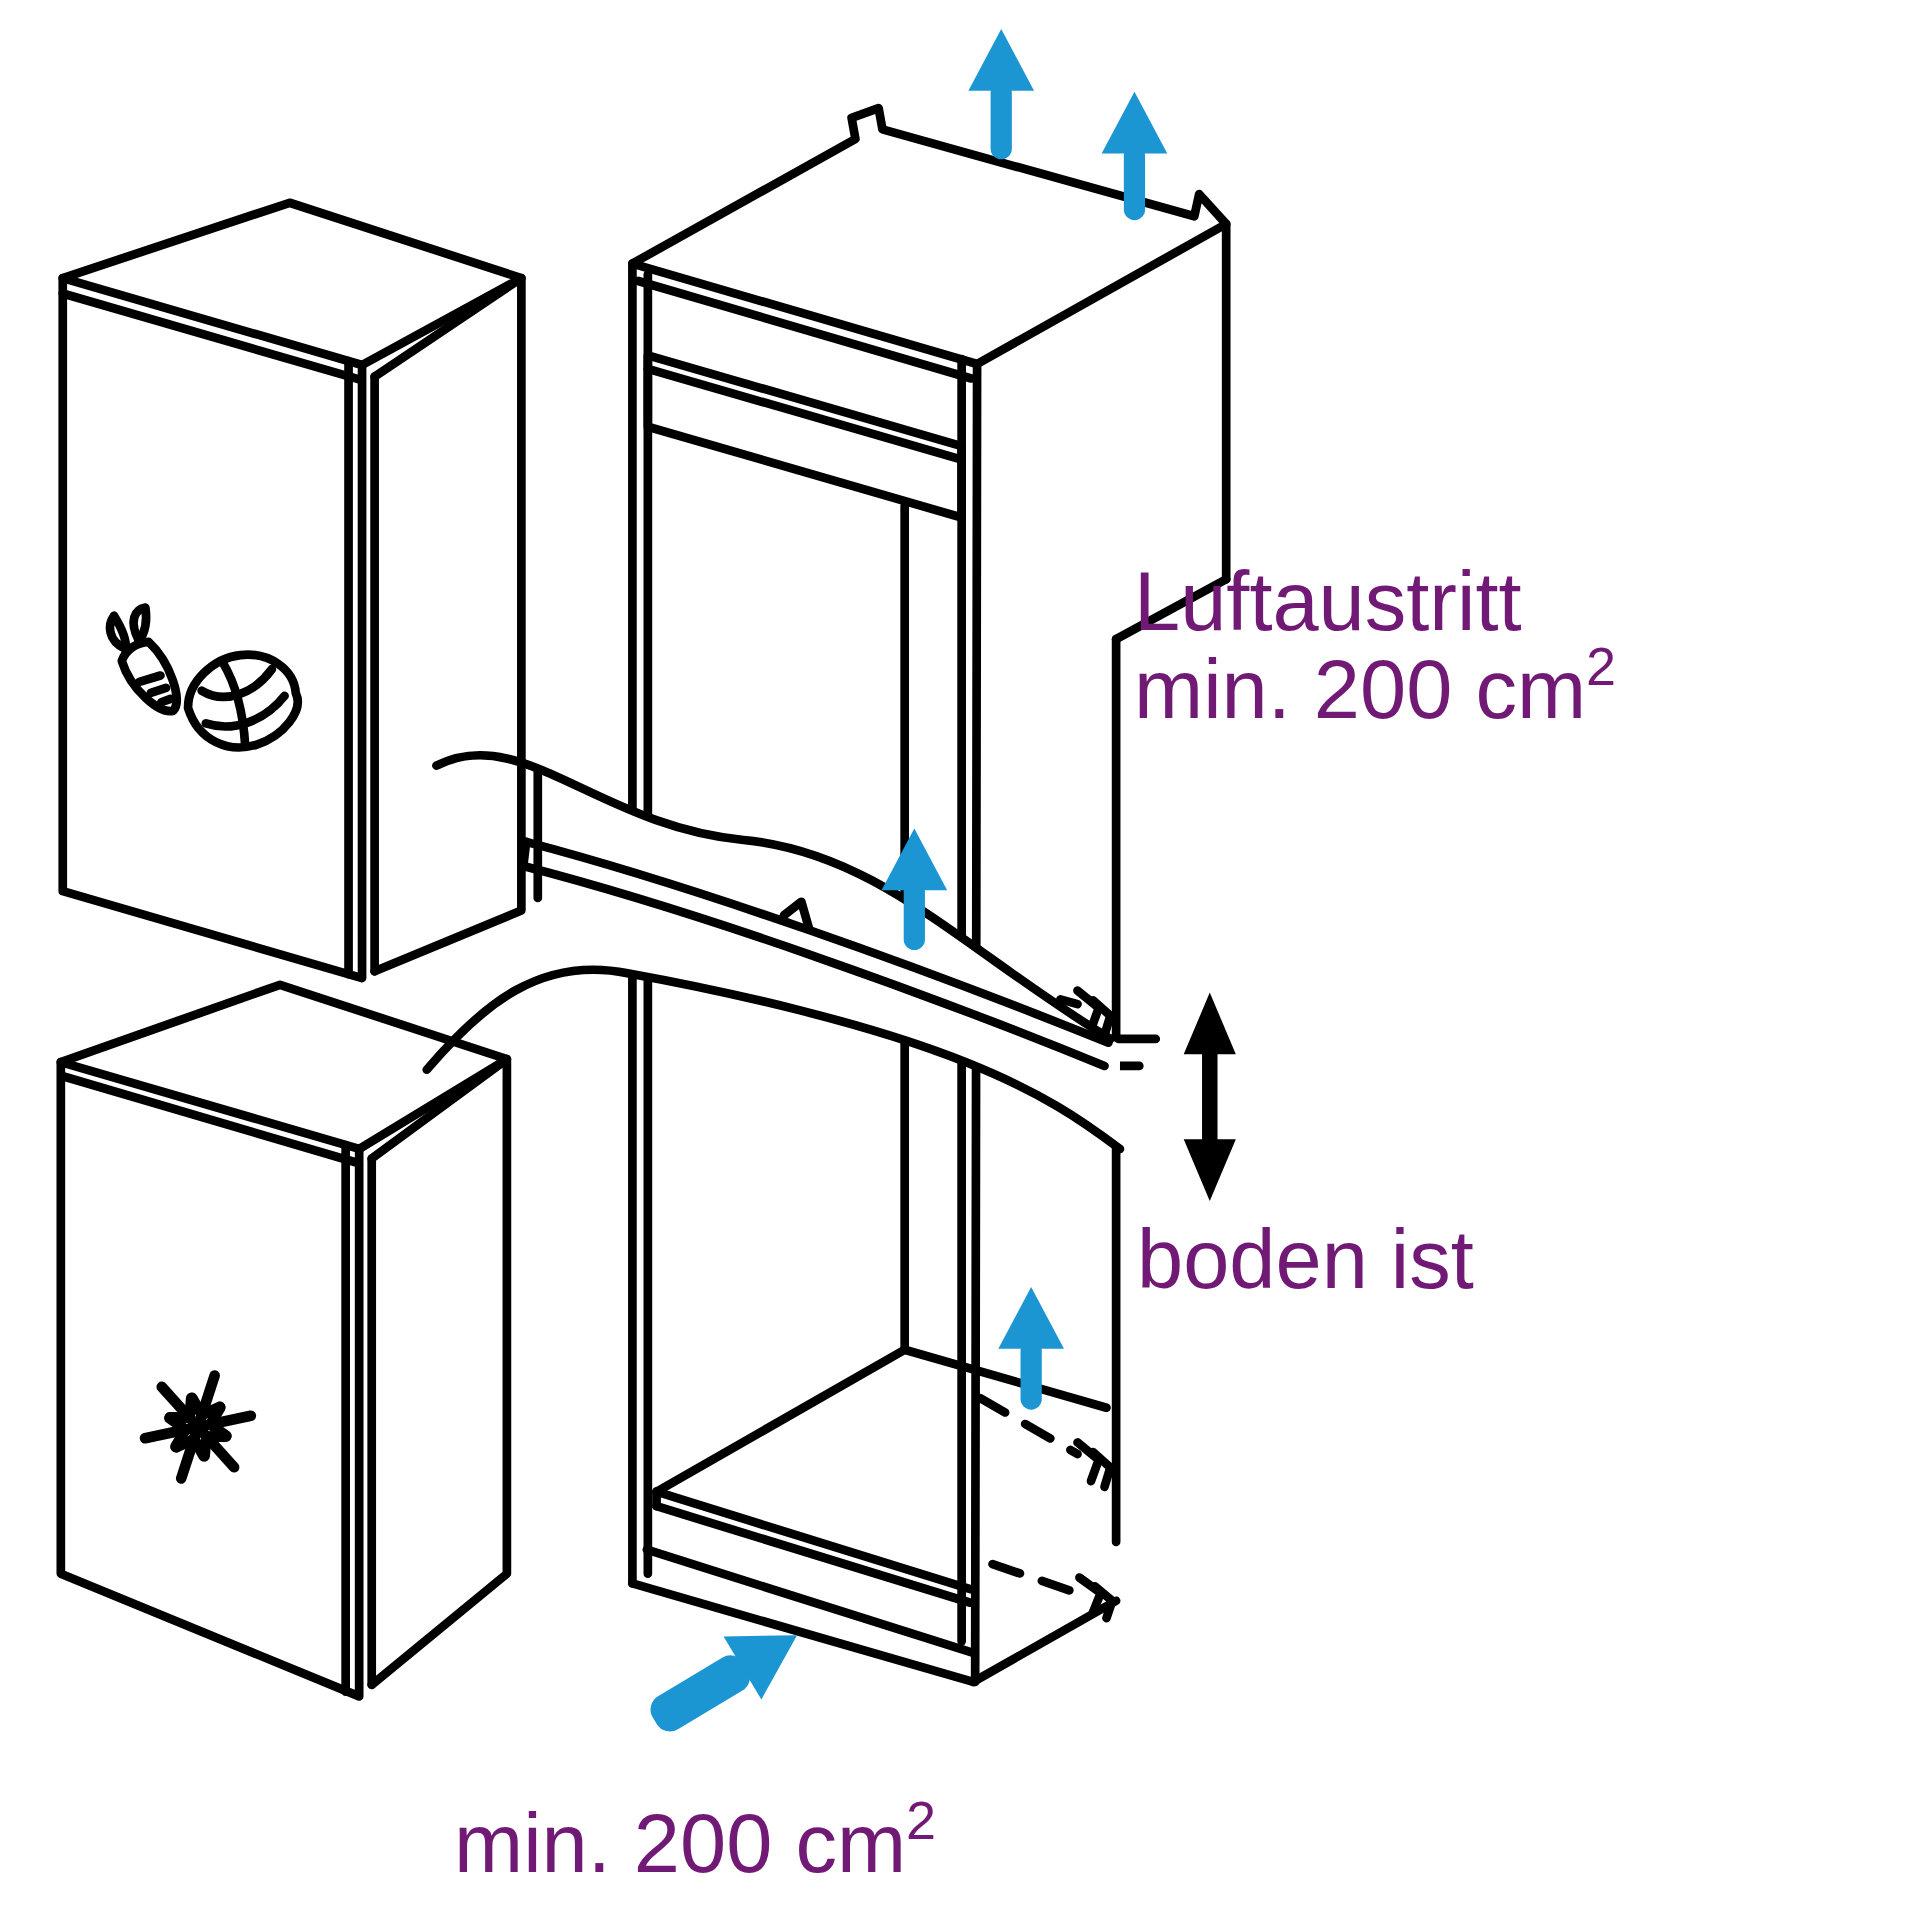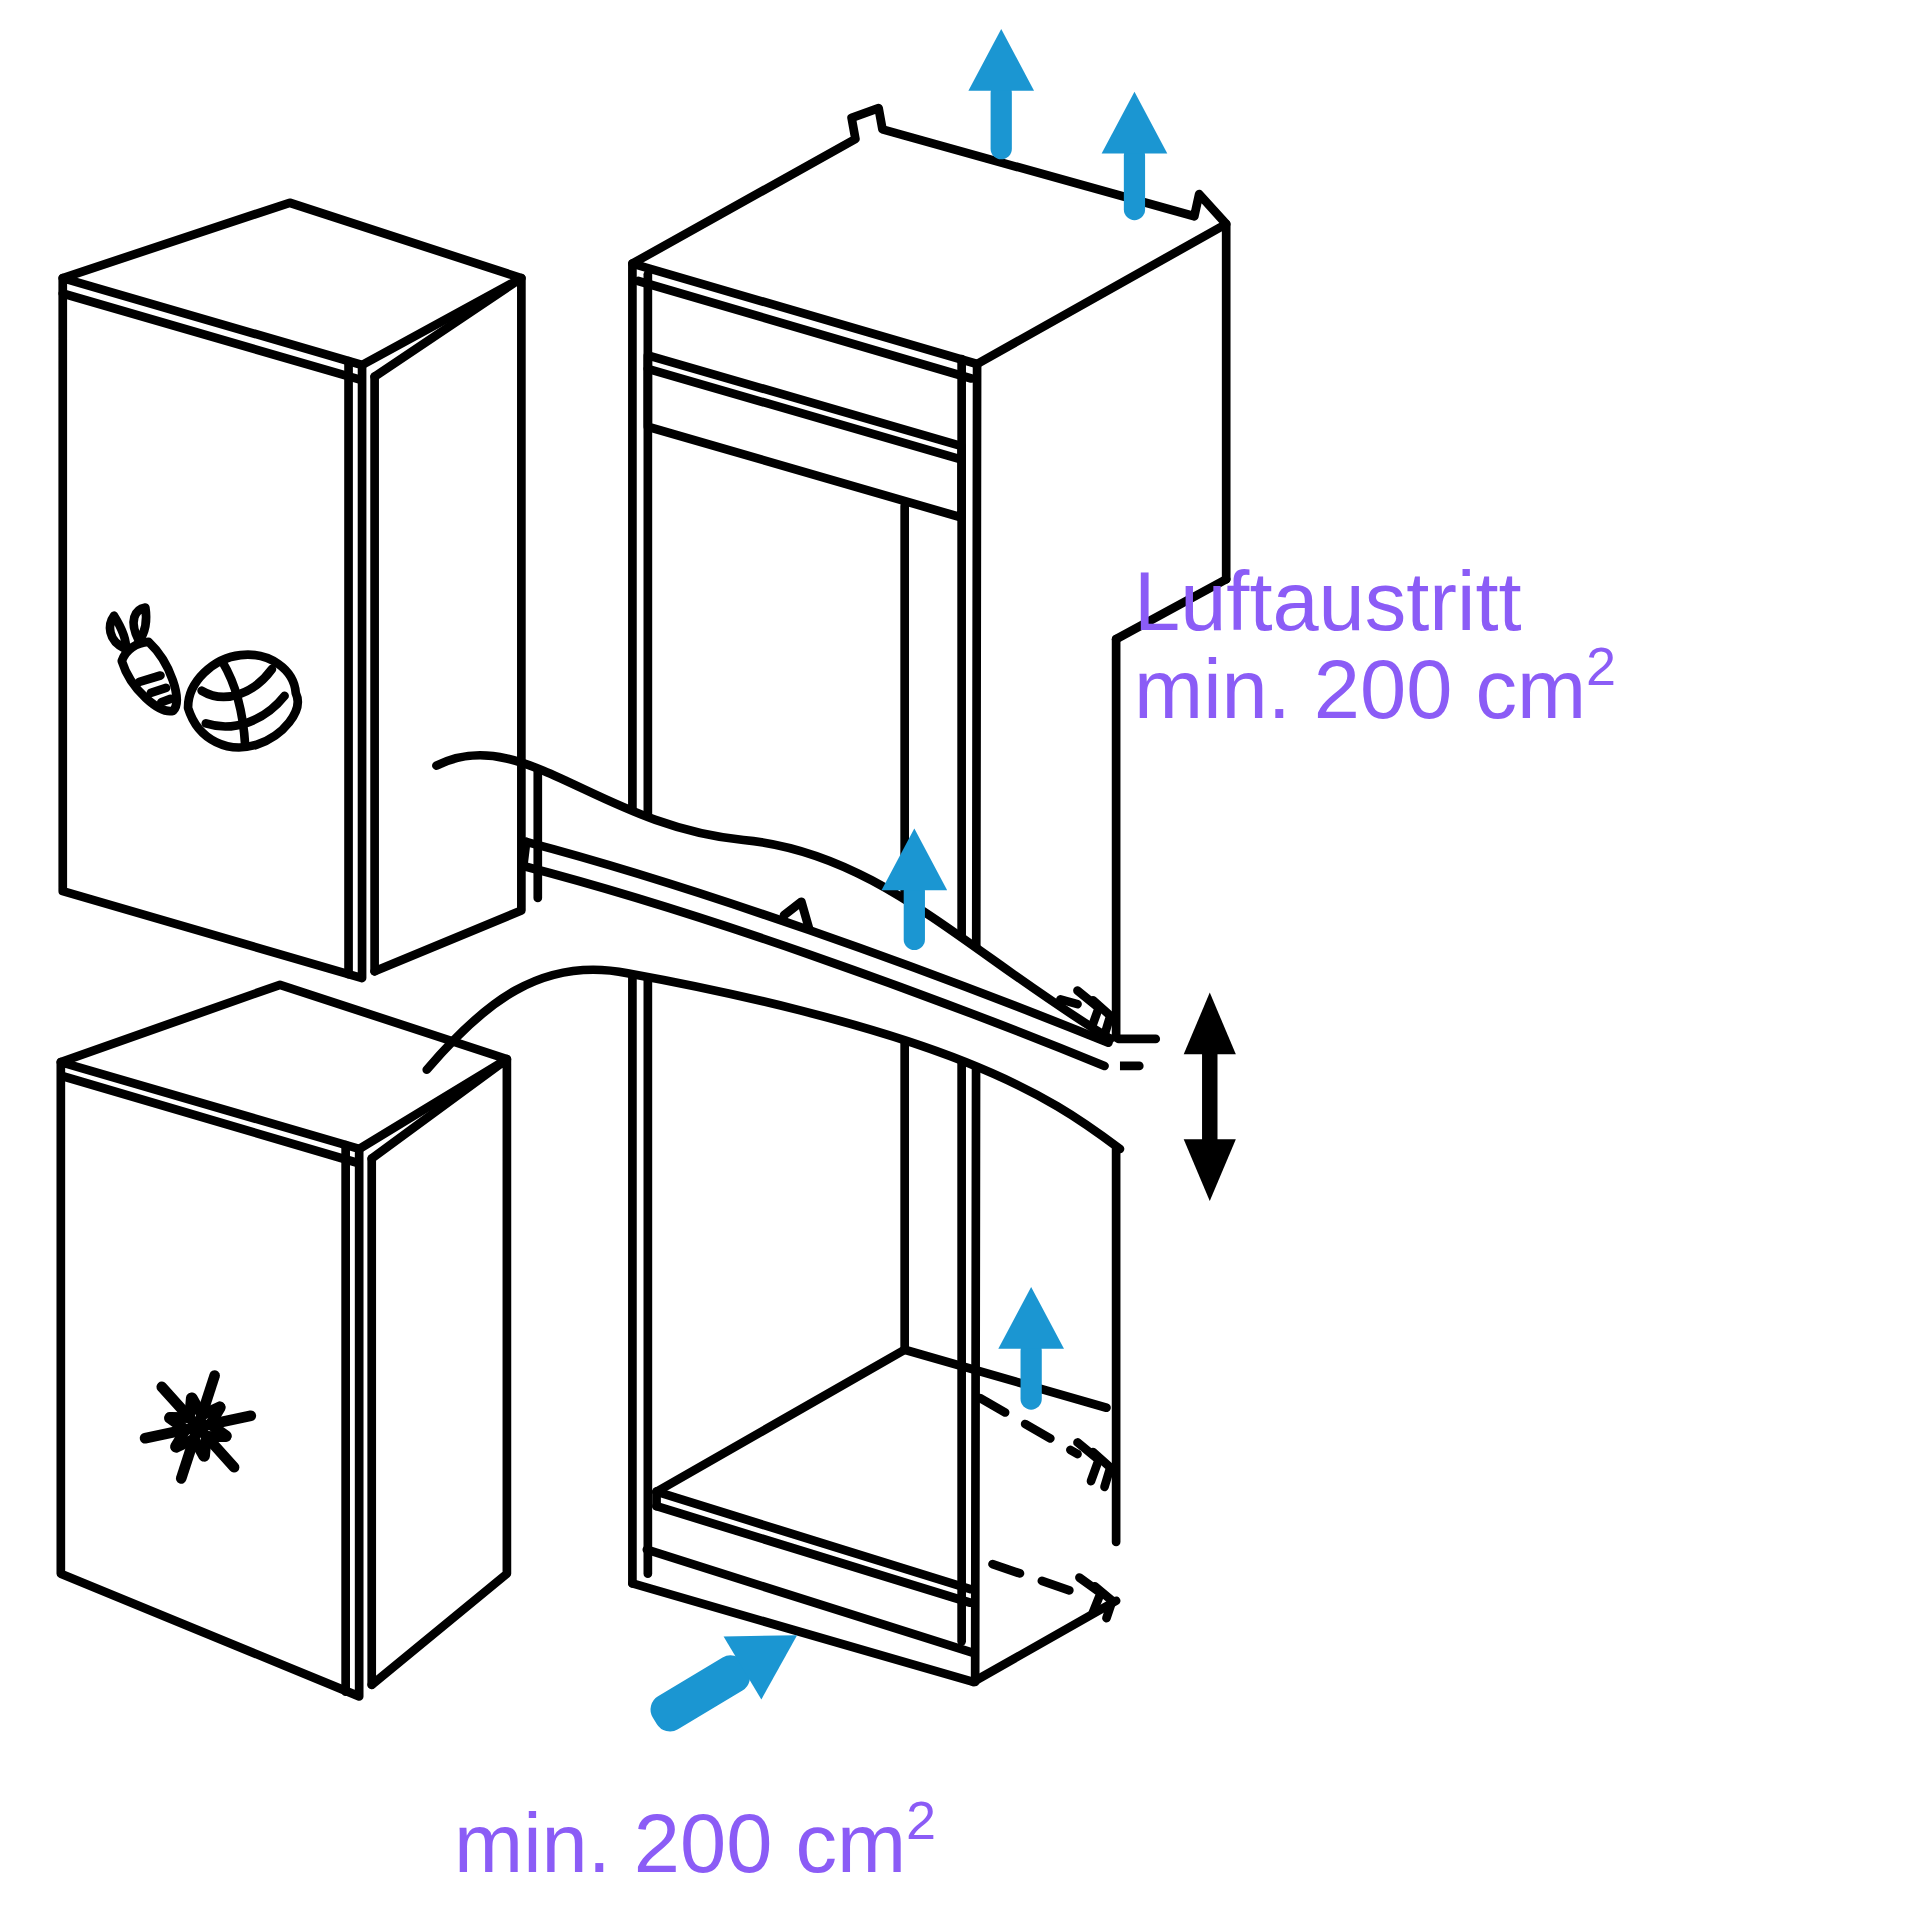--- a/index.html
+++ b/index.html
@@ -2,21 +2,21 @@
 <html><head>
 <meta charset="utf-8">
 <style>
   html,body{margin:0;padding:0;background:#fff;}
   .stage{
     position:relative;width:1931px;height:1931px;background:#fff;
     font-family:"Liberation Sans",sans-serif;overflow:hidden;
   }
   .stage svg{position:absolute;left:0;top:0;}
   .label{
-    position:absolute;color:#8b5cf6;font-size:83px;line-height:88px;
+    position:absolute;color:#701a75;font-size:83px;line-height:88px;
     white-space:nowrap;letter-spacing:0;
   }
   .label .sup{
     font-size:54px;position:relative;top:-33px;
   }
 </style>
 </head>
 <body>
 
 <div class="stage">
@@ -182,20 +182,21 @@
   </svg>
 
   <div class="label" style="left:1134px; top:558px;">
     <div>Luftaustritt</div>
     <div>
       <span>min. 200 cm</span><span class="sup">2</span>
     </div>
   </div>
 
   <div class="label" style="left:1137px; top:1216px;">
+    <div>boden ist</div>
   </div>
 
 
   <div class="label" style="left:454px; top:1800px;">
     <span>min. 200 cm</span><span class="sup">2</span>
   </div>
 
 </div>
 
 

